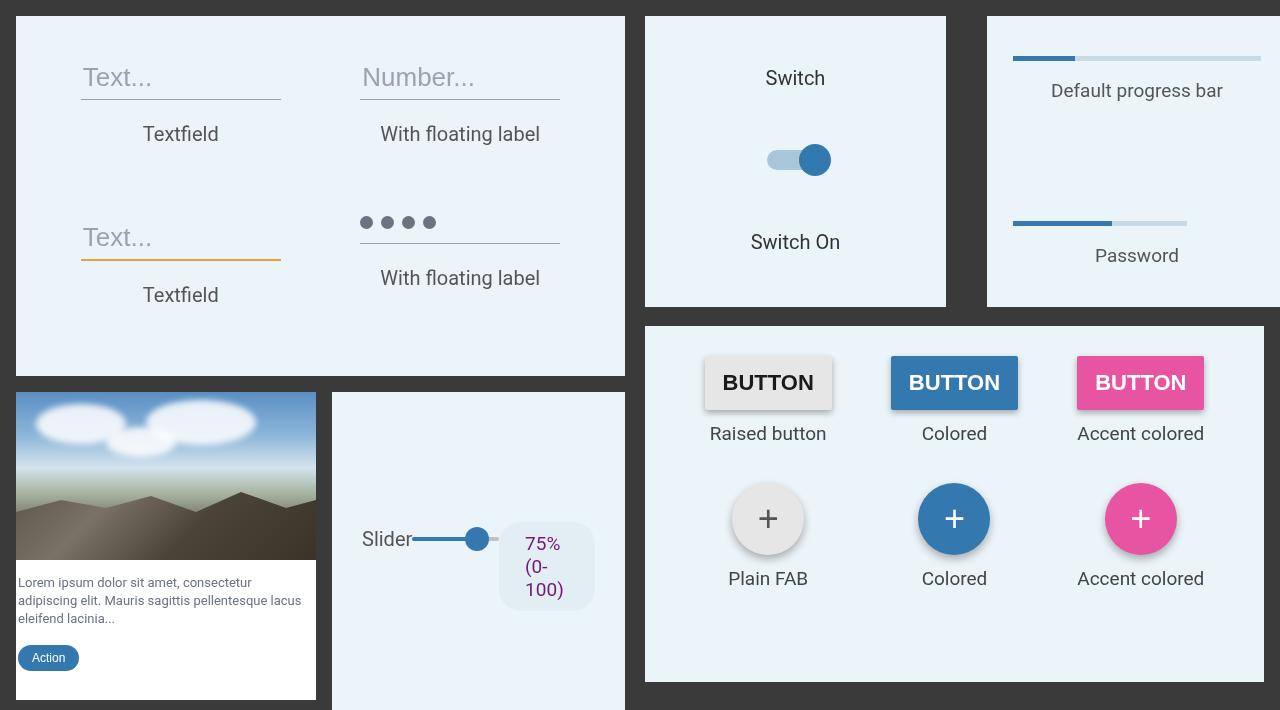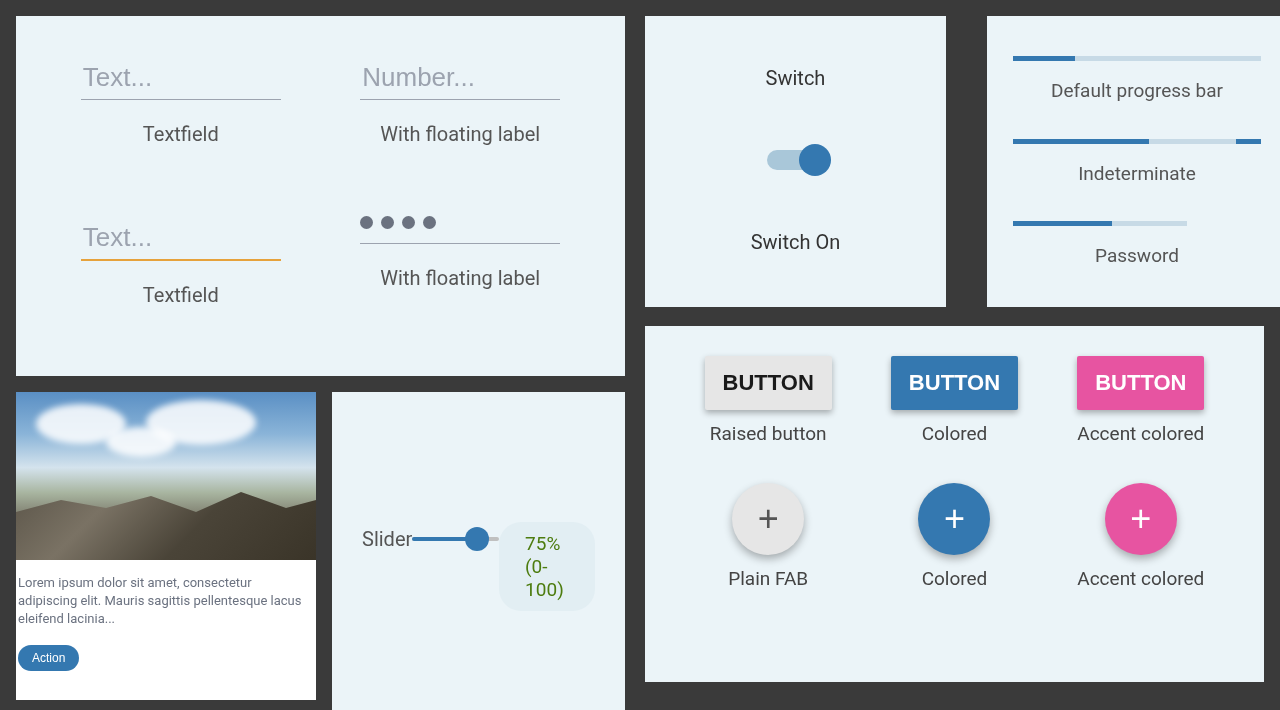--- a/index.html
+++ b/index.html
@@ -67,21 +67,21 @@
   font-size: 12px;
   cursor: pointer;
 }
 
 
 #p3 { left: 332px; top: 392px; width: 293px; height: 349px; padding: 60px 30px; display: flex; align-items: center; }
 .slider-title { font-size: 20px; color: #555; margin-bottom: 55px; }
 .slider-track { position: relative; width: 200px; height: 4px; background: #c0c0c0; border-radius: 2px; margin-bottom: 55px; }
 .slider-fill { position: absolute; left: 0; top: 0; height: 100%; background: #3478b0; border-radius: 2px; }
 .slider-thumb { position: absolute; top: 50%; width: 24px; height: 24px; background: #3478b0; border-radius: 50%; transform: translate(-50%, -50%); cursor: pointer; }
-.slider-readout { font-size: 19px; color: #4d7c0f; background: #e2eef3; padding: 10px 26px; border-radius: 22px; }
+.slider-readout { font-size: 19px; color: #701a75; background: #e2eef3; padding: 10px 26px; border-radius: 22px; }
 
 
 #p4 { left: 645px; top: 16px; width: 301px; height: 291px; padding: 50px 20px; display: flex; flex-direction: column; align-items: center; }
 .switch-label { font-size: 20px; color: #333; }
 .switch-track { position: relative; width: 58px; height: 20px; background: #a9c7d9; border-radius: 10px; margin: 60px 0 60px; cursor: pointer; }
 .switch-thumb { position: absolute; top: 50%; right: -6px; width: 32px; height: 32px; background: #3478b0; border-radius: 50%; transform: translateY(-50%); }
 
 
 #p5 { left: 987px; top: 16px; width: 300px; height: 291px; padding: 40px 26px; display: flex; flex-direction: column; justify-content: space-between; }
 .prog-item { display: flex; flex-direction: column; align-items: center; }
@@ -186,26 +186,20 @@
 </div>
 
 <div id="p5" class="panel">
   <div class="prog-item">
     <div class="prog-bar">
       <div class="prog-fill" style="width:25%"></div>
     </div>
     <div class="prog-caption">Default progress bar</div>
   </div>
   <div class="prog-item">
-    <div class="prog-bar indet">
-      <div class="prog-fill"></div>
-    </div>
-    <div class="prog-caption">Indeterminate</div>
-  </div>
-  <div class="prog-item">
     <div class="prog-bar buffer">
       <div class="buffer-bg"></div>
       <div class="buffer-buf" style="width:70%"></div>
       <div class="prog-fill" style="width:40%"></div>
     </div>
     <div class="prog-caption">Password</div>
   </div>
 </div>
 
 <div id="p6" class="panel">

